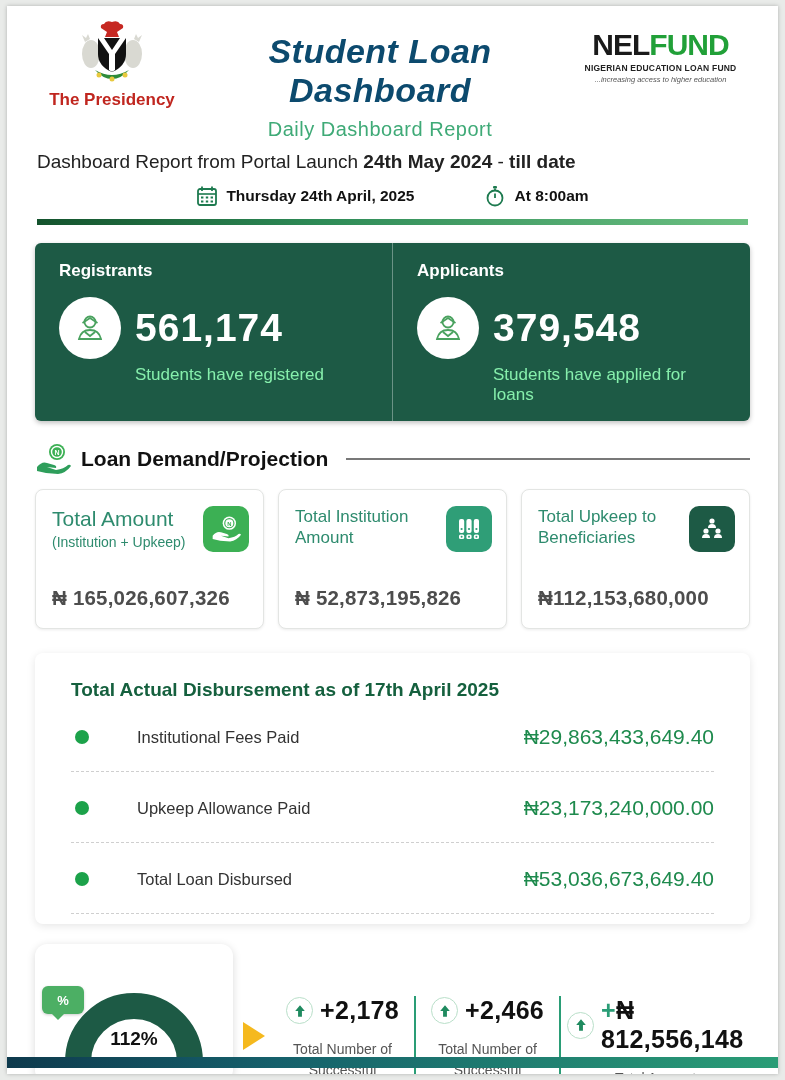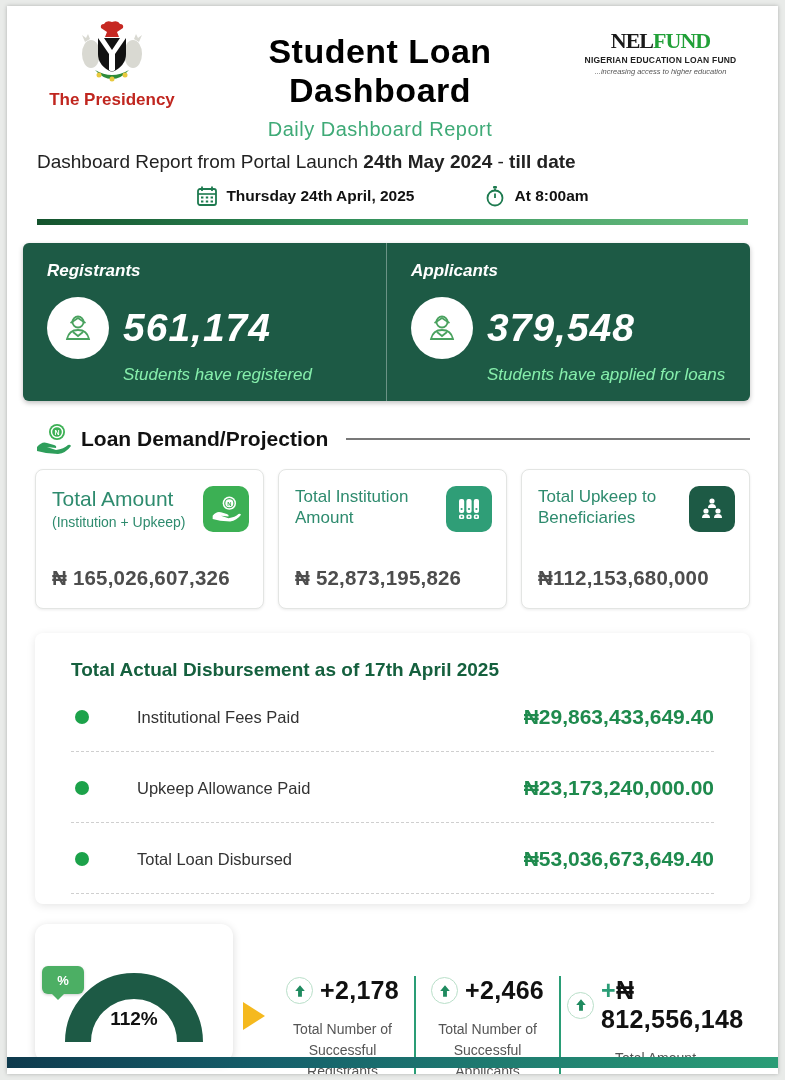--- a/index.html
+++ b/index.html
@@ -18,36 +18,36 @@
     position:relative;
     overflow:hidden;
   }
 
   
   .header { padding:10px 30px 0 30px; position:relative; }
   .header-row { display:flex; align-items:flex-start; justify-content:space-between; }
   .presidency { width:150px; text-align:center; padding-top:4px; }
   .presidency-label { color:#c0261f; font-weight:bold; font-size:17px; margin-top:2px; }
   .title-block { flex:1; text-align:center; padding-top:16px; }
-  .main-title { font-size:34px; font-weight:bold; letter-spacing:.5px; color:#000000; }
+  .main-title { font-size:34px; font-weight:bold; letter-spacing:.5px; color:#0c4a6e;font-style:italic; }
   .sub-title { font-size:20px; color:#3faa77; margin-top:8px; letter-spacing:.5px; }
   .nelfund { width:175px; text-align:center; padding-top:14px; }
-  .nelfund-name { font-size:22px; font-weight:bold; letter-spacing:-1px; line-height:1;font-family:Liberation Serif, serif; }
+  .nelfund-name { font-size:30px; font-weight:bold; letter-spacing:-1px; line-height:1; }
   .nelfund-name .black { color:#1a1a1a; }
   .nelfund-name .green { color:#21a038; }
   .nelfund-full { font-size:8.5px; font-weight:bold; color:#222; margin-top:3px; letter-spacing:.2px; }
   .nelfund-tag { font-size:7.5px; font-style:italic; color:#555; margin-top:2px; }
   .report-line { text-align:left; font-size:19px; color:#222; margin-top:10px; }
   .report-line b { font-weight:bold; }
   .date-row { display:flex; justify-content:center; gap:70px; margin-top:12px; align-items:center; }
   .date-item { display:flex; align-items:center; gap:8px; font-size:15.5px; font-weight:bold; color:#111; }
   .top-divider { height:6px; margin-top:12px; background:linear-gradient(90deg,#14532d,#2e8b57 40%,#6cc082); }
 
   
-  .summary-row { display:flex; gap:12px; padding:18px 28px 0 16px;font-style:italic; }
+  .summary-row { display:flex; gap:12px; padding:18px 28px 0 28px; }
   .green-panel {
     flex:1; background:#1d5a45; border-radius:6px; display:flex;
     box-shadow:0 2px 5px rgba(0,0,0,.25); color:#fff;
   }
   .panel-half { flex:1; padding:18px 20px 16px 24px; position:relative; }
   .panel-half + .panel-half { border-left:1px solid rgba(255,255,255,.35); }
   .panel-label { font-size:17px; font-weight:bold; }
   .panel-main { display:flex; align-items:center; gap:14px; margin-top:16px; }
   .icon-circle { width:62px; height:62px; background:#fff; border-radius:50%;
     display:flex; align-items:center; justify-content:center; flex-shrink:0; }
@@ -87,21 +87,21 @@
 
   
   .disb-card {
     margin:24px 28px 0 28px; background:#fff; border-radius:8px;
     box-shadow:0 2px 8px rgba(0,0,0,.10); padding:26px 36px 10px 36px;
   }
   .disb-title { font-size:19px; font-weight:bold; color:#15603e; }
   .disb-row { display:flex; align-items:center; padding:24px 0 22px 0; border-bottom:1.5px dashed #cfcfcf; }
   .disb-bullet { width:14px; height:14px; border-radius:50%; background:#1ca24a; margin-left:4px; flex-shrink:0; }
   .disb-label { font-size:16.5px; color:#333; margin-left:48px; }
-  .disb-value { margin-left:auto; font-size:21px; font-weight:bold; color:#1e8a4d; }
+  .disb-value { margin-left:auto; font-size:21px; font-weight:normal; color:#1e8a4d; }
 
   
   .bottom-row { display:flex; align-items:flex-start; padding:20px 28px 0 28px; }
   .changes-card {
     width:198px; background:#fff; border-radius:12px; box-shadow:0 2px 8px rgba(0,0,0,.15);
     padding:14px 10px 16px 10px; text-align:center; flex-shrink:0;
   }
   .changes-title { font-size:16.5px; font-weight:bold; color:#19593f; line-height:1.25; }
   .gauge-wrap { position:relative; width:160px; height:96px; margin:12px auto 0 auto; }
   .gauge-value { position:absolute; left:0; right:0; top:58px; font-size:19px; font-weight:bold; color:#111; }

